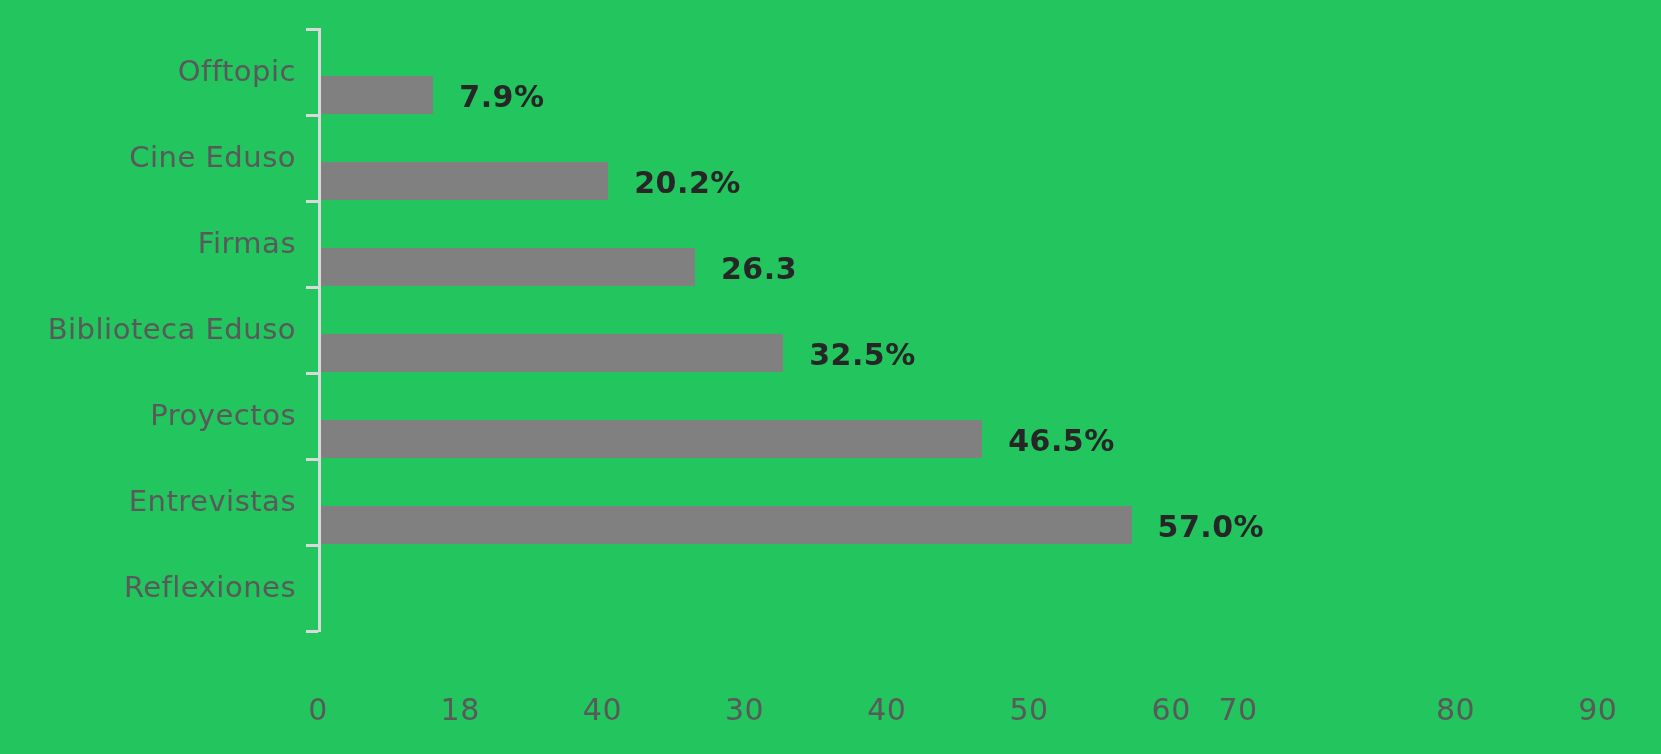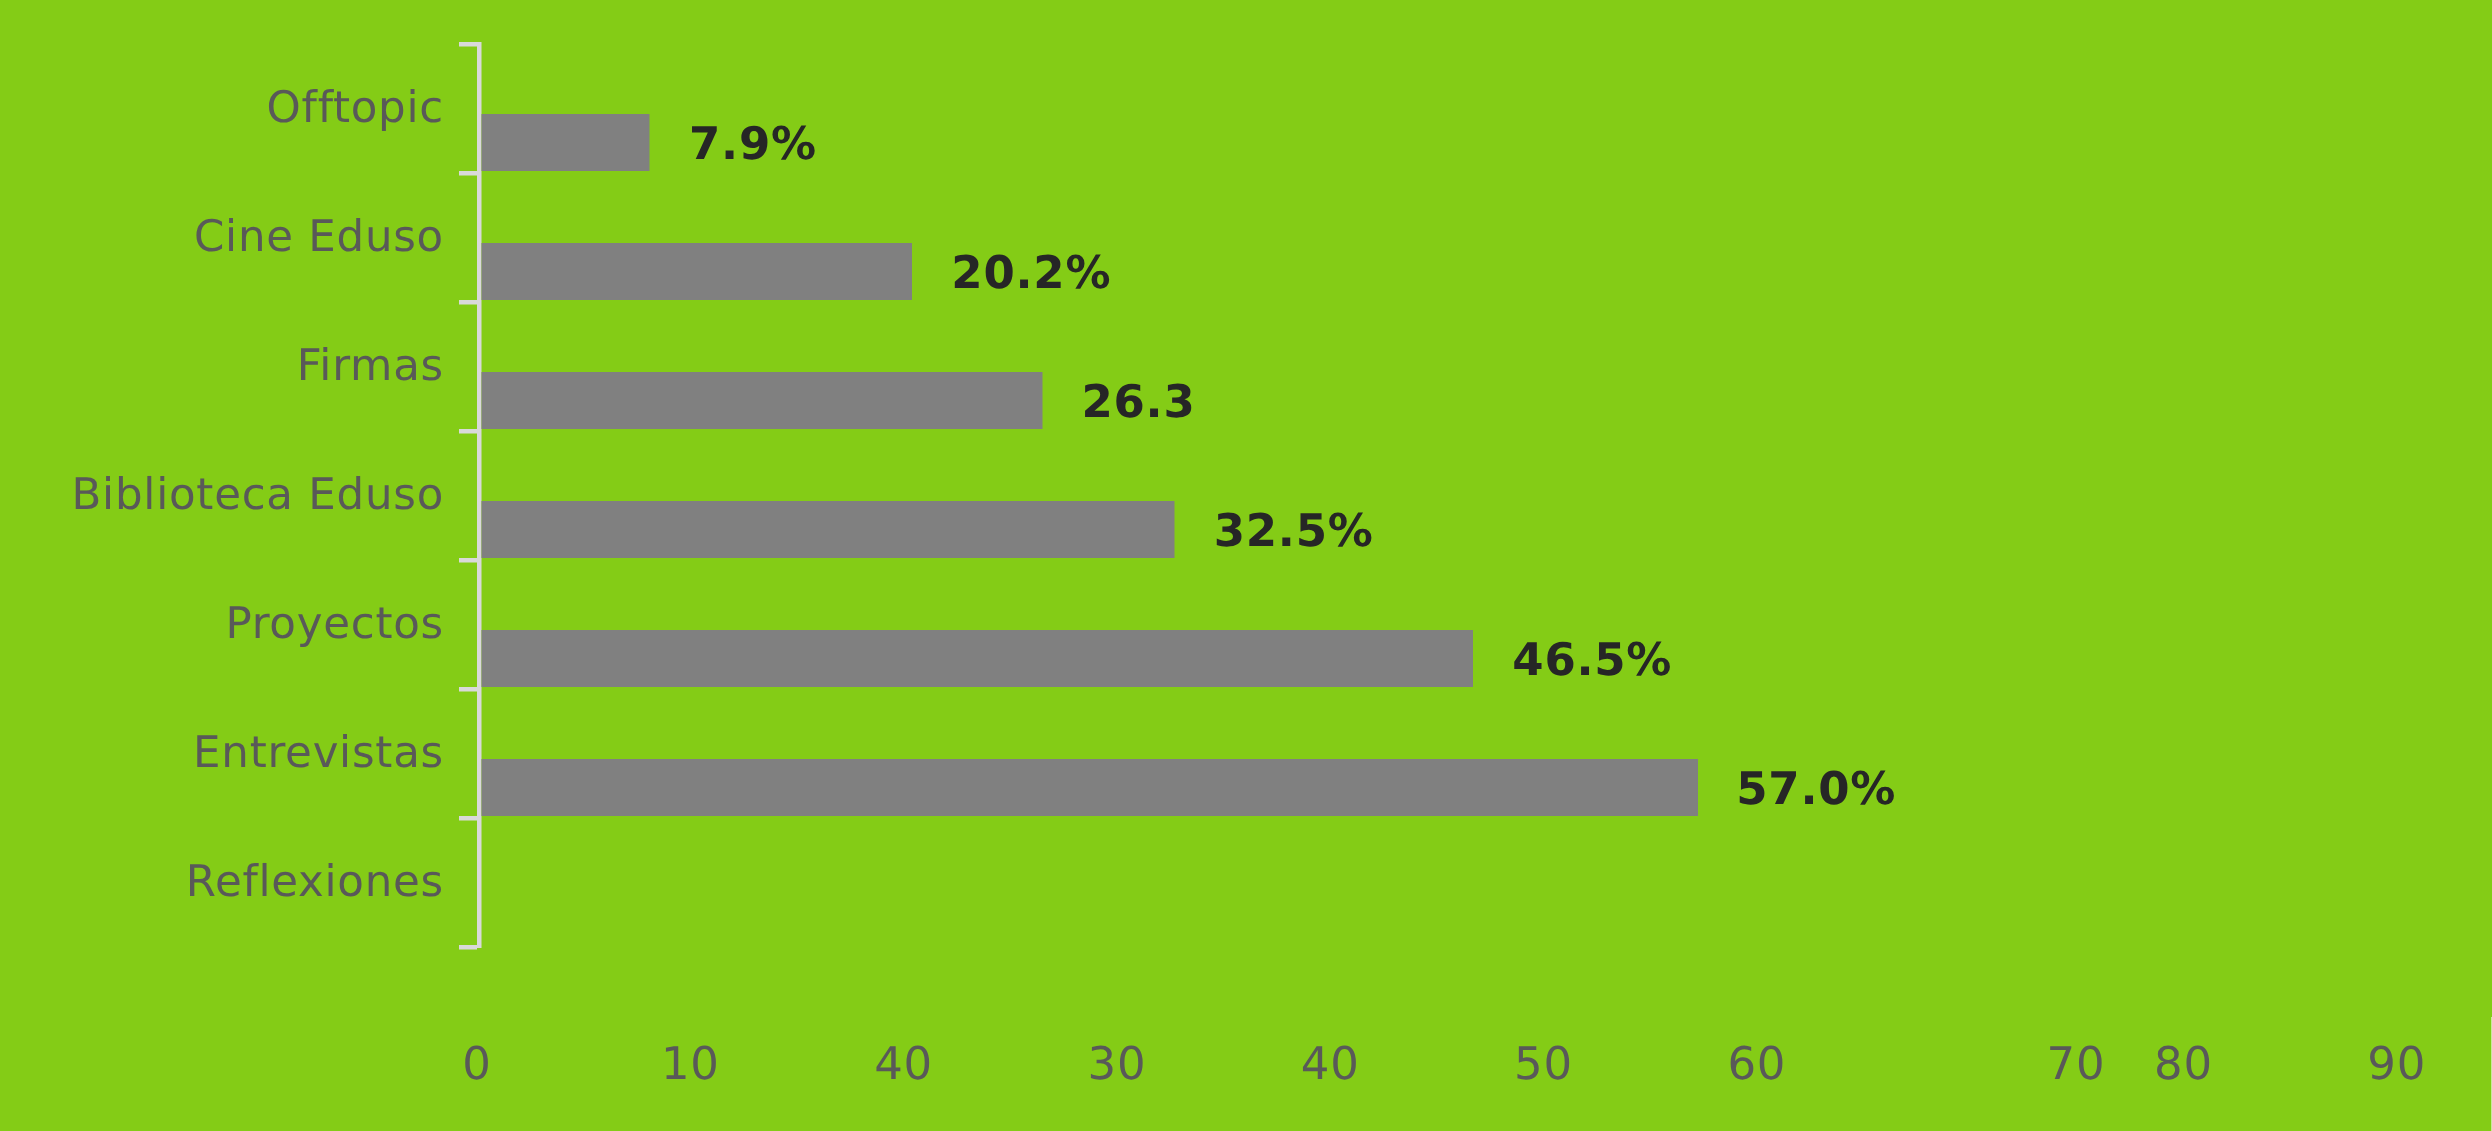--- a/index.html
+++ b/index.html
@@ -7,21 +7,21 @@
     padding: 0;
     background: #ffffff;
   }
   body {
     font-family: "DejaVu Sans", sans-serif;
   }
   #chart-root {
     position: relative;
     width: 1661px;
     height: 754px;
-    background: #84cc16;
+    background: #22c55e;
     overflow: hidden;
   }
   
   .plot-area {
     position: absolute;
     left: 0;
     top: 0;
     width: 1661px;
     height: 754px;
   }
@@ -158,26 +158,26 @@
           </div>
         </div>
         <div class="row" style="top: 544px;">
           <div class="cat-label">Reflexiones</div>
         </div>
       </div>
 
     <div class="x-axis">
       <div id="x-tick-labels">
           <div class="x-tick-label" style="left: 318px;">0</div>
-          <div class="x-tick-label" style="left: 460.2px;">10</div>
+          <div class="x-tick-label" style="left: 460.2px;">18</div>
           <div class="x-tick-label" style="left: 602.4px;">40</div>
           <div class="x-tick-label" style="left: 744.6px;">30</div>
           <div class="x-tick-label" style="left: 886.8px;">40</div>
           <div class="x-tick-label" style="left: 1029px;">50</div>
           <div class="x-tick-label" style="left: 1171.2px; text-align: right;">60</div>
-          <div class="x-tick-label" style="left: 1384px;">70</div>
+          <div class="x-tick-label" style="left: 1238px;">70</div>
           <div class="x-tick-label" style="left: 1455.6px;">80</div>
           <div class="x-tick-label" style="left: 1597.8px; text-align: center;">90</div>
         </div>
     </div>
 
   </div>
 </div>
 
 </body></html>

